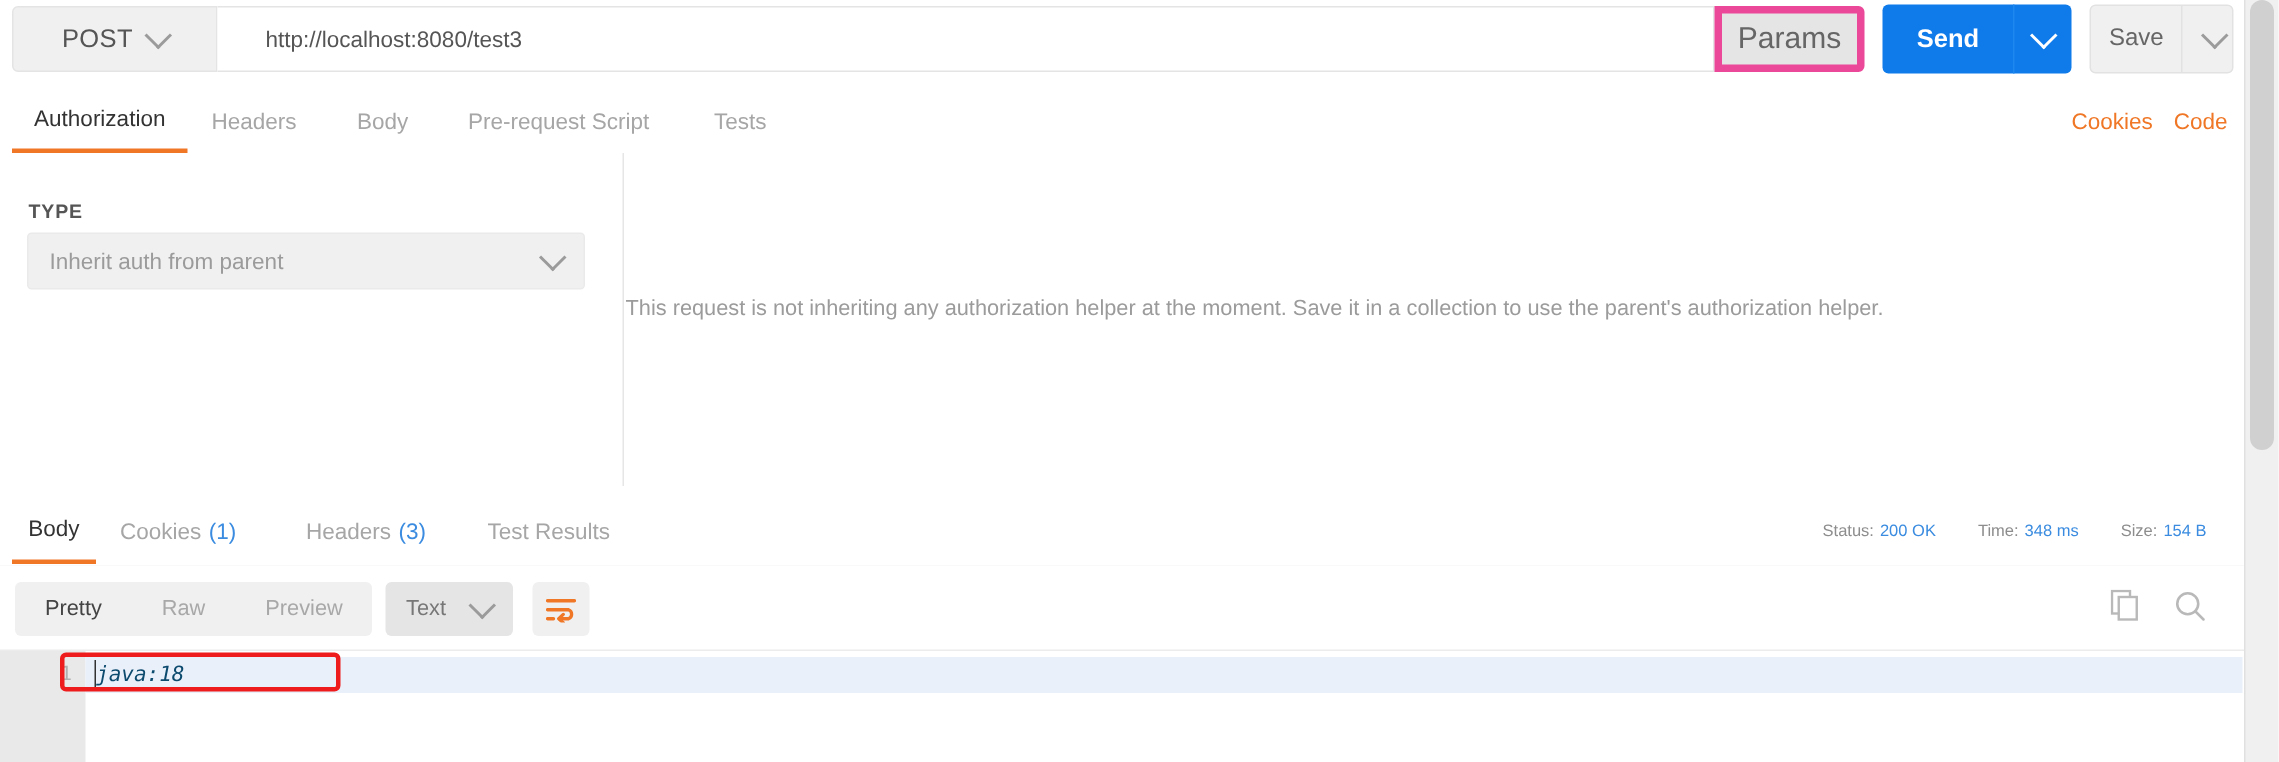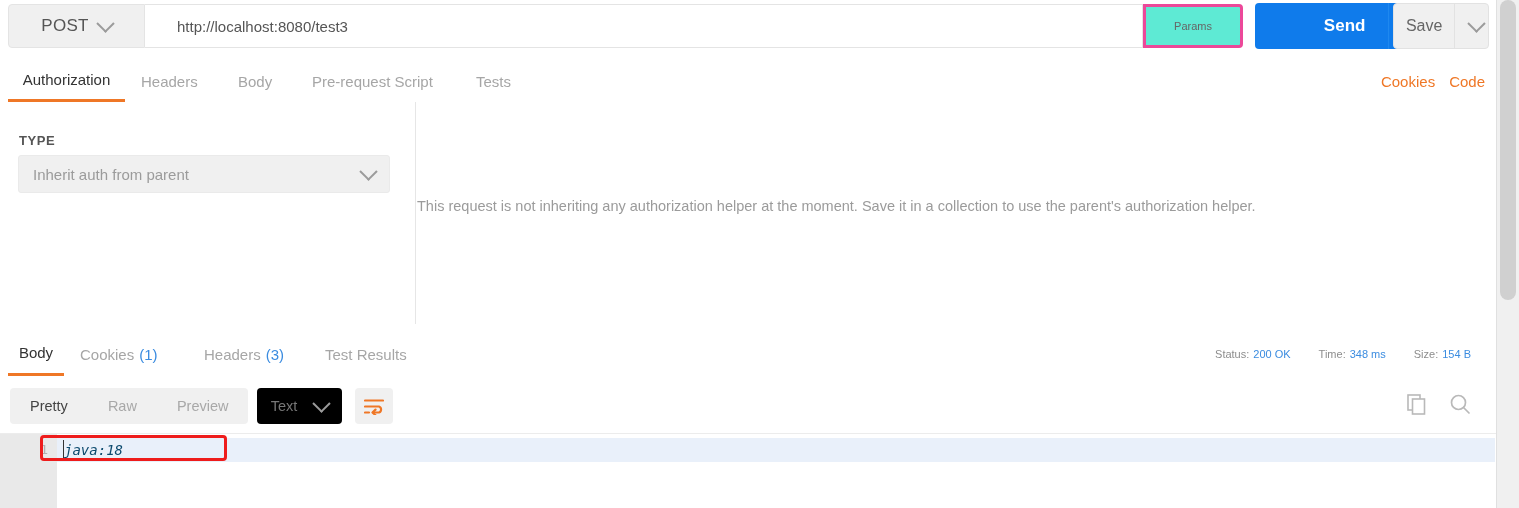--- a/index.html
+++ b/index.html
@@ -90,40 +90,39 @@
     align-items: center;
     padding-left: 32px;
     font-size: 15px;
     color: #555;
   }
   .params-btn {
     position: absolute;
     left: 1143px; top: 4px;
     width: 100px;
     height: 44px;
-    background: #5eead4;
-    border: 3px solid #ec4899;
+    background: #e5e5e5;
+    border: 5px solid #ec4899;
     border-radius: 0 4px 4px 0;
     box-sizing: border-box;
     display: flex;
     align-items: center;
     justify-content: center;
-    font-size: 11px;
+    font-size: 20px;
     color: #666;
   }
   .send-btn {
     position: absolute;
     left: 1255px; top: 3px;
     width: 126px;
     height: 46px;
     background: #0f7beb;
     border-radius: 4px;
     display: flex;
     align-items: center;
-    padding-left: 46px;
   }
   .send-btn .label {
     width: 88px;
     text-align: center;
     color: #fff;
     font-size: 17px;
     font-weight: bold;
   }
   .send-btn .split {
     width: 38px;
@@ -324,21 +323,21 @@
     font-size: 14.5px;
     color: #a8a8a8;
     line-height: 36px;
   }
   .seg .opt.active { color: #444; }
   .fmt-select {
     position: absolute;
     left: 257px; top: 11px;
     width: 85px;
     height: 36px;
-    background: #000000;
+    background: #e5e5e5;
     border-radius: 4px;
     display: flex;
     align-items: center;
     justify-content: center;
     gap: 8px;
     font-size: 14.5px;
     color: #777;
   }
   .wrap-btn {
     position: absolute;

